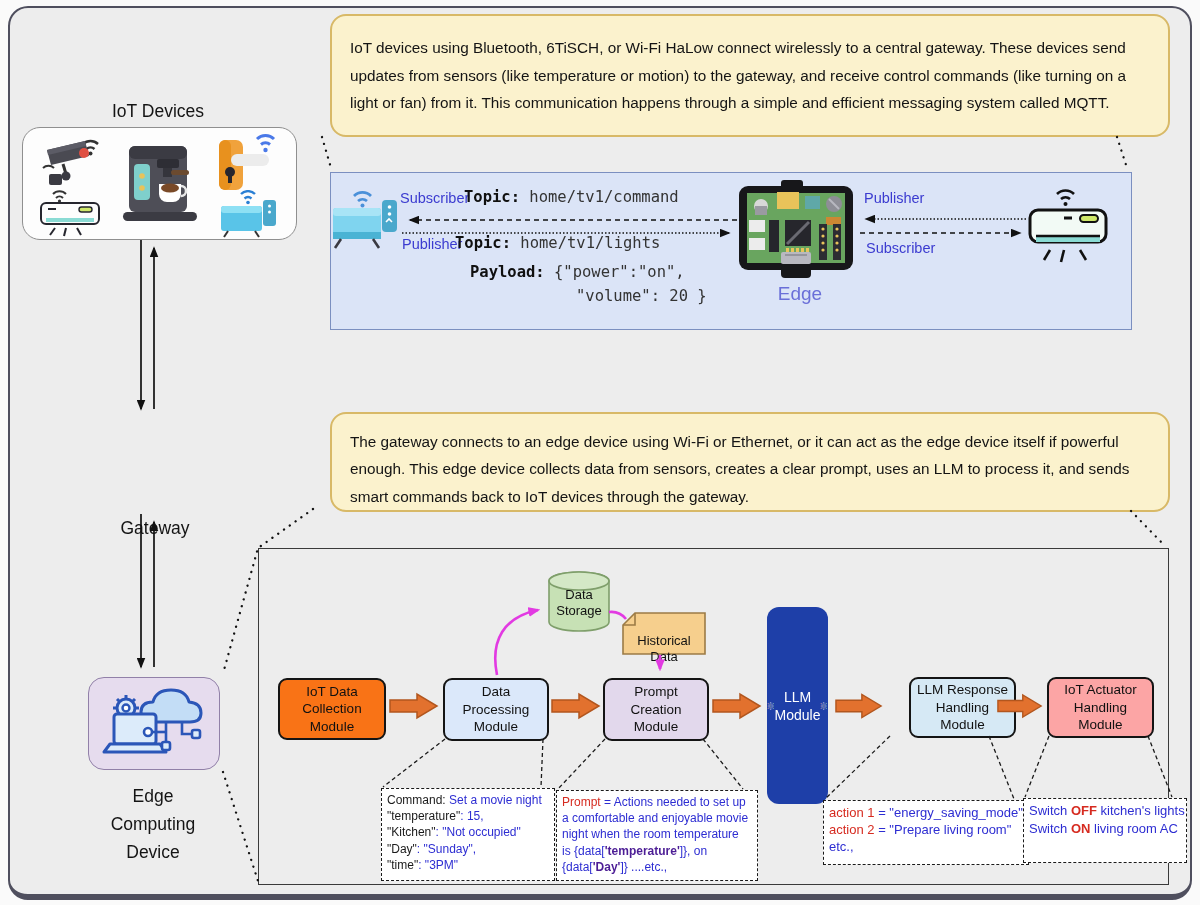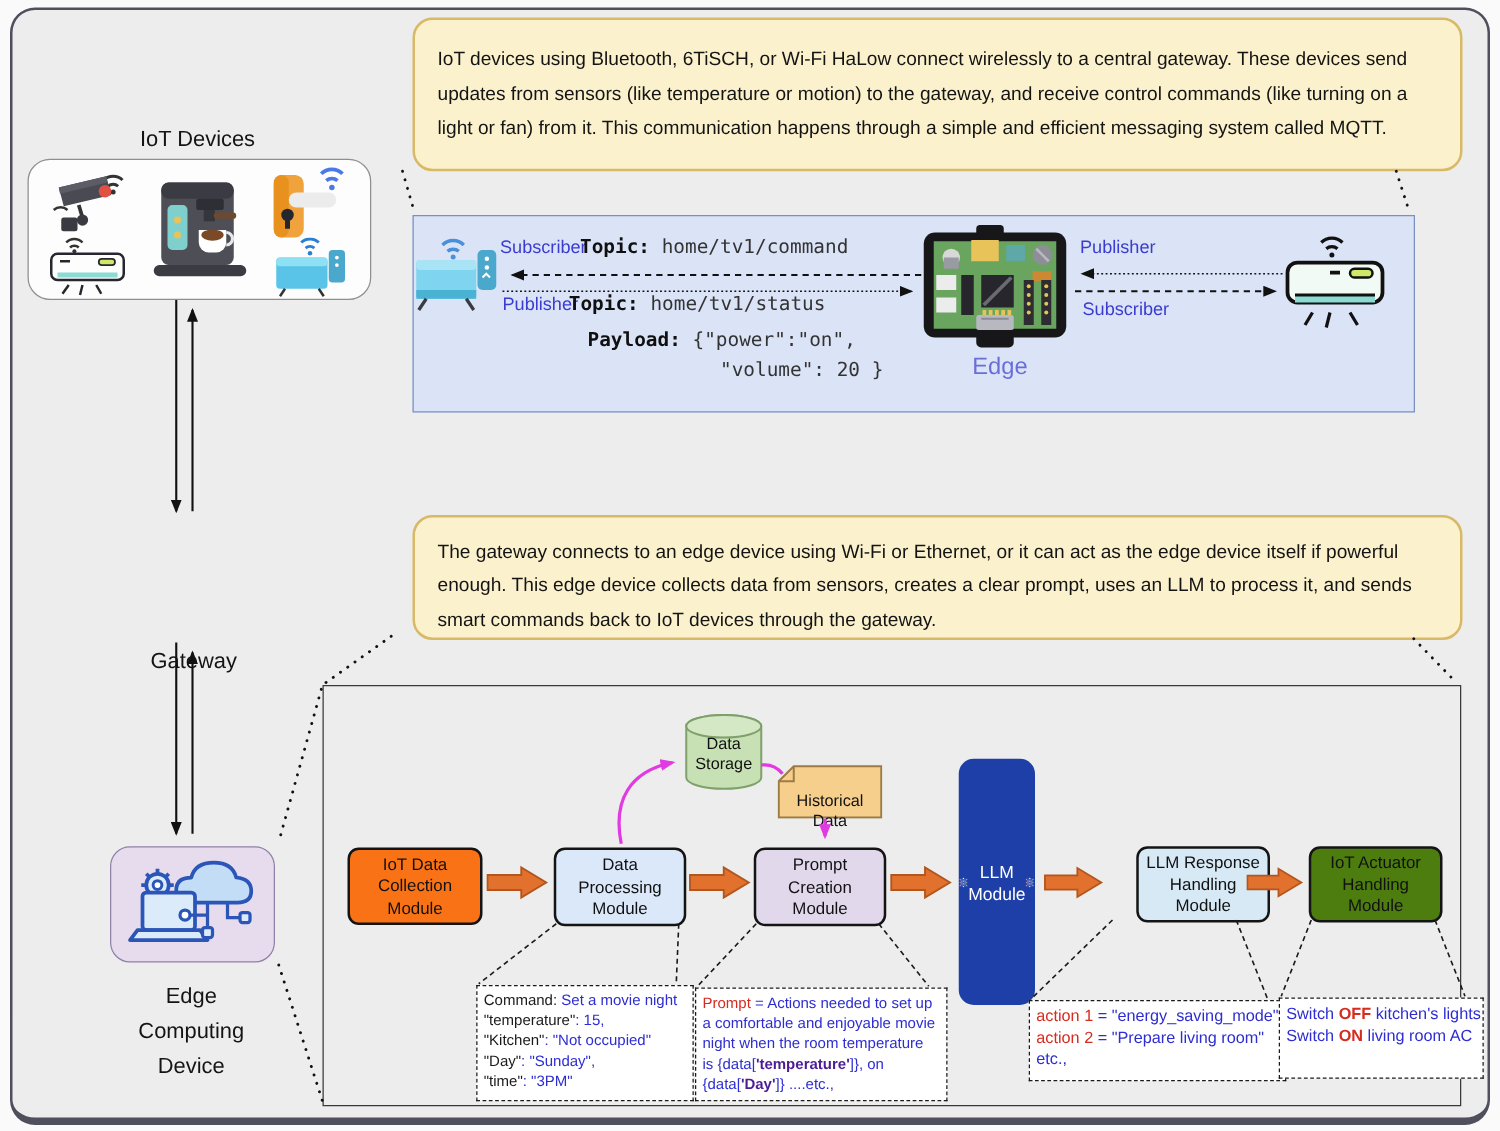--- a/index.html
+++ b/index.html
@@ -28,21 +28,21 @@
   .edgebox{background:#e6dcee;border:1.6px solid #9180a8;border-radius:16px;display:flex;align-items:center;justify-content:center;}
   .biglabel{font-size:17.5px;color:#141414;text-align:center;}
   
   .container-rect{border:1.6px solid #3a3a3a;}
   .module{border:2.2px solid #141414;border-radius:9px;display:flex;align-items:center;justify-content:center;
           text-align:center;font-size:13.5px;line-height:17.5px;color:#111;}
   .m-cream{background:#f97316;}
   .m-blue{background:#dbe8fa;}
   .m-purple{background:#e2d8ec;}
   .m-lblue{background:#d6e9f5;}
-  .m-gray{background:#4d7c0f;}
+  .m-gray{background:#fca5a5;}
   .llm{background:#1e3fa8;border-radius:12px;display:flex;flex-direction:row;align-items:center;
        justify-content:space-between;padding:8px 0;}
   .llm .lbl{color:#fff;font-size:14px;line-height:18px;text-align:center;}
   .cyl-label{font-size:13px;line-height:16px;text-align:center;color:#111;}
   
   .note{background:#fff;border:1.6px dashed #1a1a1a;padding:3px 5px;font-size:12px;line-height:16.2px;}
   .note .line{white-space:nowrap;}
   .c-k{color:#1a1a1a;}
   .c-b{color:#2d2dd2;}
   .c-bb{color:#4c1d95;font-weight:bold;}
@@ -177,21 +177,21 @@
     <line x1="9" y1="49" x2="3" y2="58" stroke="#3a3a42" stroke-width="2.6"></line>
     <line x1="41" y1="49" x2="47" y2="58" stroke="#3a3a42" stroke-width="2.6"></line>
   </svg>
 
   <div class="abs lvl bluelabel" style="left:400px;top:190px;">Subscriber</div>
   <div class="abs lvl mono" style="left:464px;top:188px;">
       <div class="line"><span class="c-tb">Topic:</span><span class="c-tr"> home/tv1/command</span></div>
     </div>
   <div class="abs lvl bluelabel" style="left:402px;top:236px;">Publisher</div>
   <div class="abs lvl mono" style="left:455px;top:234px;">
-      <div class="line"><span class="c-tb">Topic:</span><span class="c-tr"> home/tv1/status</span></div>
+      <div class="line"><span class="c-tb">Topic:</span><span class="c-tr"> home/tv1/lights</span></div>
     </div>
   <div class="abs lvl mono" style="left:470px;top:263px;">
       <div class="line"><span class="c-tb">Payload:</span><span class="c-tr"> {"power":"on",</span></div>
     </div>
   <div class="abs lvl mono" style="left:576px;top:287px;">
       <div class="line"><span class="c-tr">"volume": 20 }</span></div>
     </div>
 
   <svg class="abs lvl" style="left:737px;top:180px;" width="120" height="100" viewBox="0 0 120 100">
     <rect x="2" y="6" width="114" height="84" rx="9" fill="#17171a"></rect>

